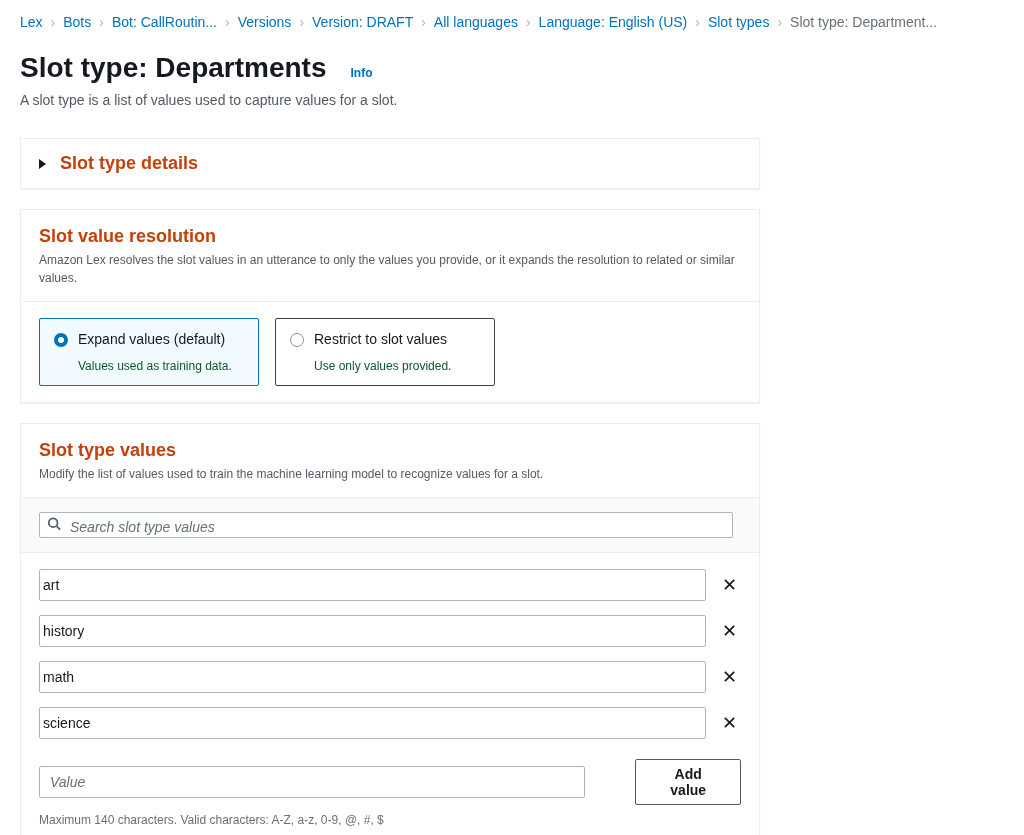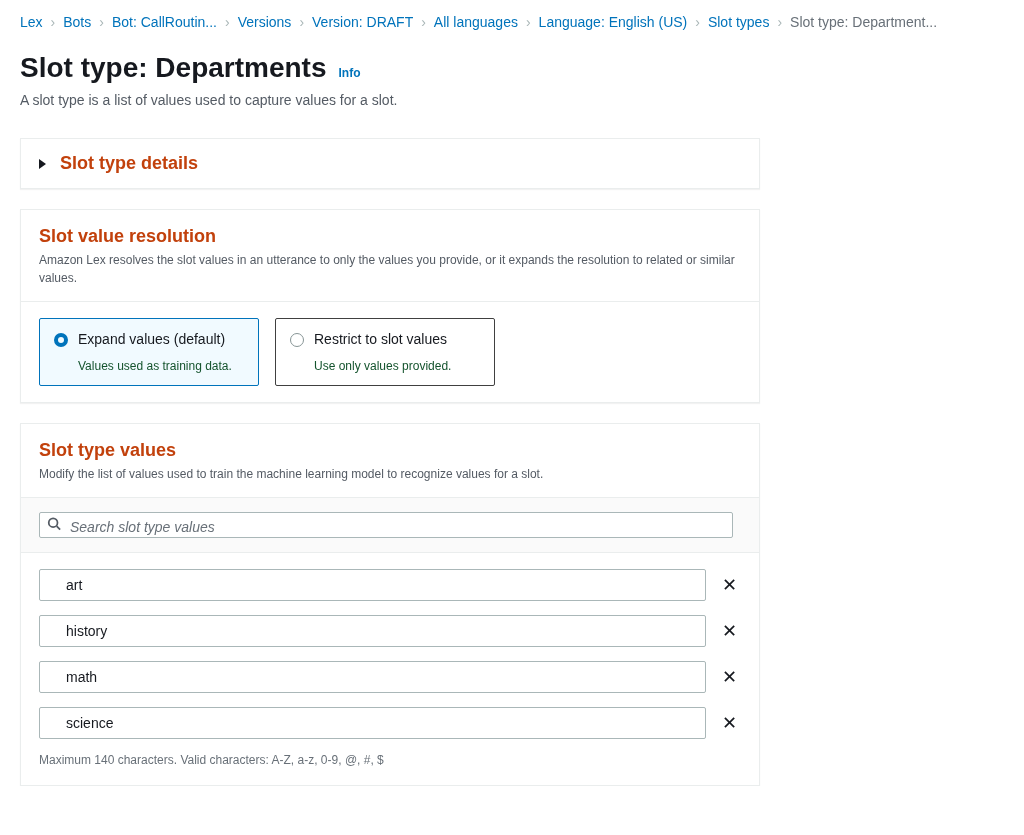--- a/index.html
+++ b/index.html
@@ -46,20 +46,21 @@
     .page-title {
       font-size: 28px;
       font-weight: 600;
       color: #16191f;
     }
     .info-link {
       color: #0073bb;
       font-size: 12px;
       font-weight: 600;
       cursor: pointer;
+      margin-left: 12px;
     }
     .page-subtitle {
       color: #545b64;
       font-size: 14px;
       margin-top: 8px;
     }
     .content {
       padding: 0 20px;
     }
     .panel {
@@ -178,21 +179,21 @@
     }
     .value-row {
       display: flex;
       align-items: center;
       gap: 12px;
       margin-bottom: 14px;
     }
     .value-row input {
       flex: 1;
       max-width: 684px;
-      padding: 7px 26px;
+      padding: 7px 3px;
       border: 1px solid #aab7b8;
       border-radius: 2px;
       font-size: 14px;
       color: #16191f;
     }
     .remove-btn {
       background: none;
       border: none;
       cursor: pointer;
       color: #16191f;
@@ -342,18 +343,22 @@
           <span>✕</span>
         </button>
       </div>
       <div class="value-row">
         <input type="text" value="science" style="">
         <button class="remove-btn">
           <span>✕</span>
         </button>
       </div>
 
+      <div class="add-row">
+        <input type="text" placeholder="Value" style="">
+        <button class="add-btn">Add value</button>
+      </div>
       <div class="helper-text">Maximum 140 characters. Valid characters: A-Z, a-z, 0-9, @, #, $</div>
 
     </div>
   </section>
 
 </div>
 
 </body></html>

